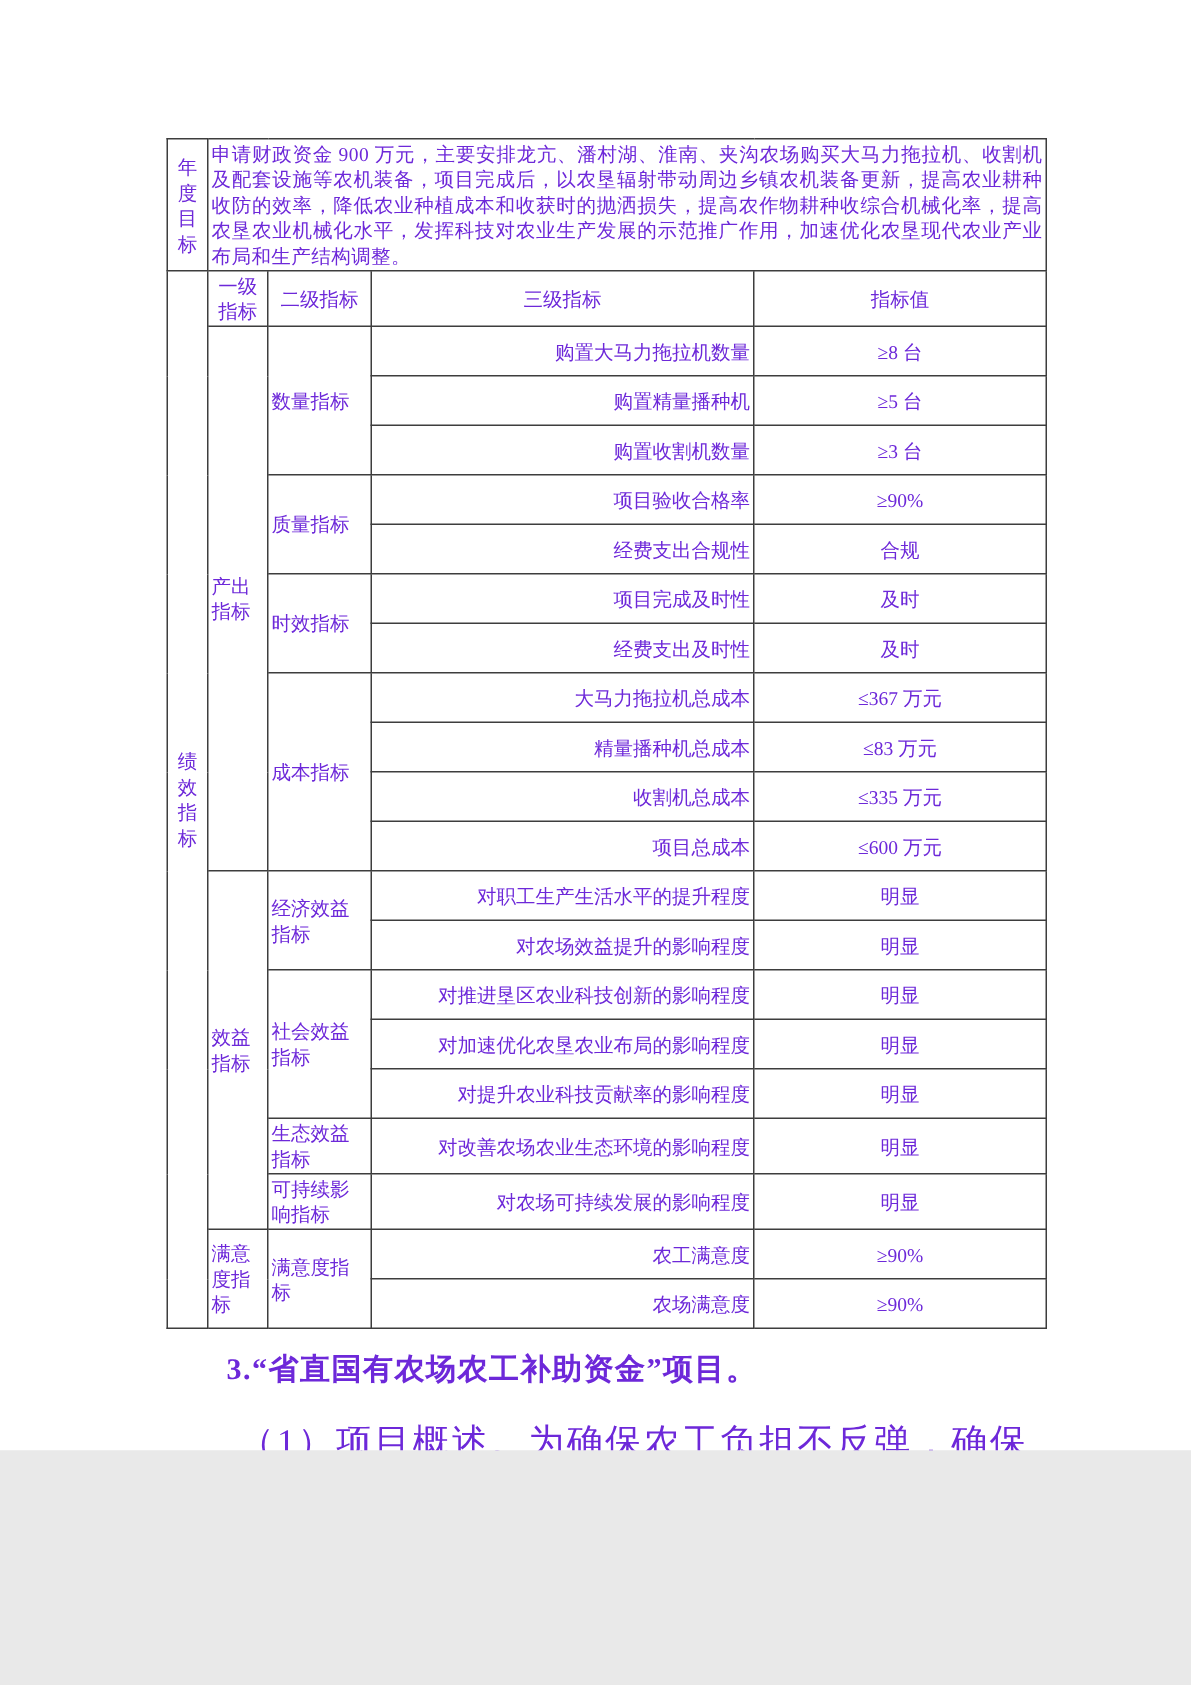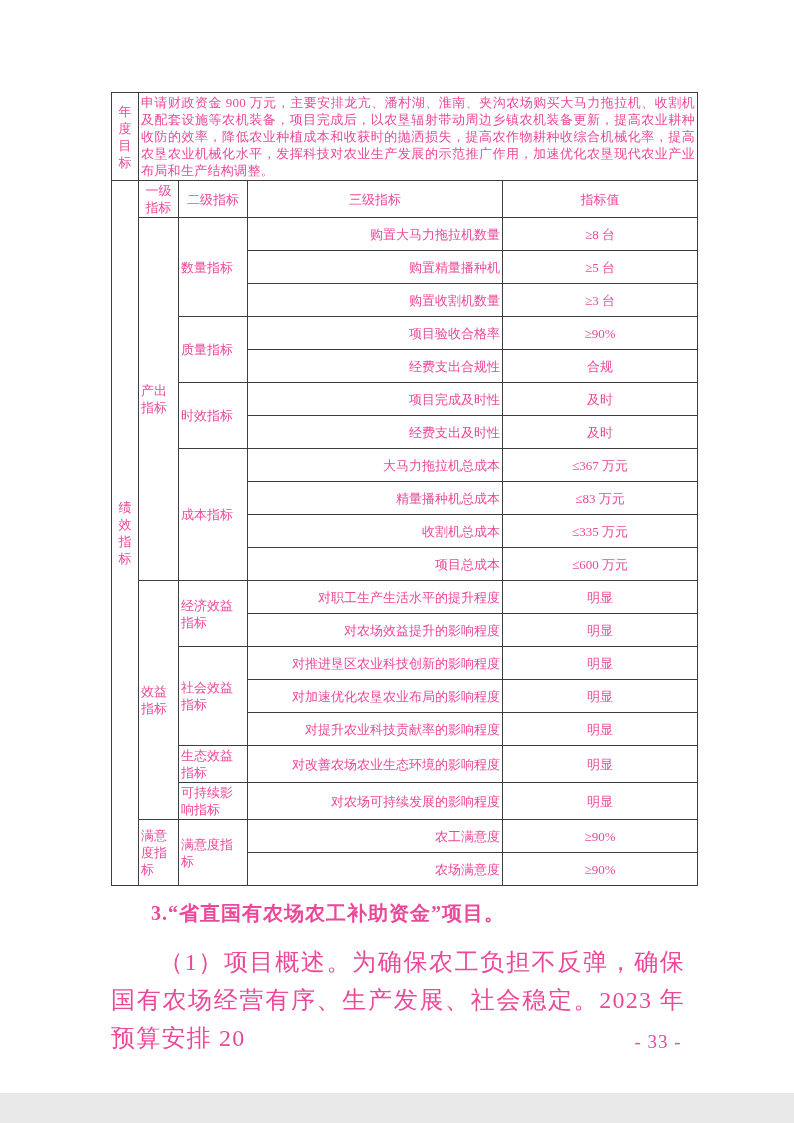--- a/index.html
+++ b/index.html
@@ -1,23 +1,23 @@
 <!DOCTYPE html>
 <html><head>
 <meta charset="utf-8">
 <style>
   * { box-sizing: border-box; }
   html, body { margin: 0; padding: 0; background: #e9e9e9; }
   .page {
     position: relative;
-    width: 794px; height: 1093px;
+    width: 794px; height: 967px;
     margin: 0 auto;
     background: #ffffff;
     overflow: hidden;
-    color: #ec4899;
+    color: #6d28d9;
     font-family: "Liberation Serif", "DejaVu Serif", serif;
   }
   .content {
     position: absolute;
     left: 111px; top: 92px;
     width: 586px;
   }
   table.perf {
     border-collapse: collapse;
     table-layout: fixed;

